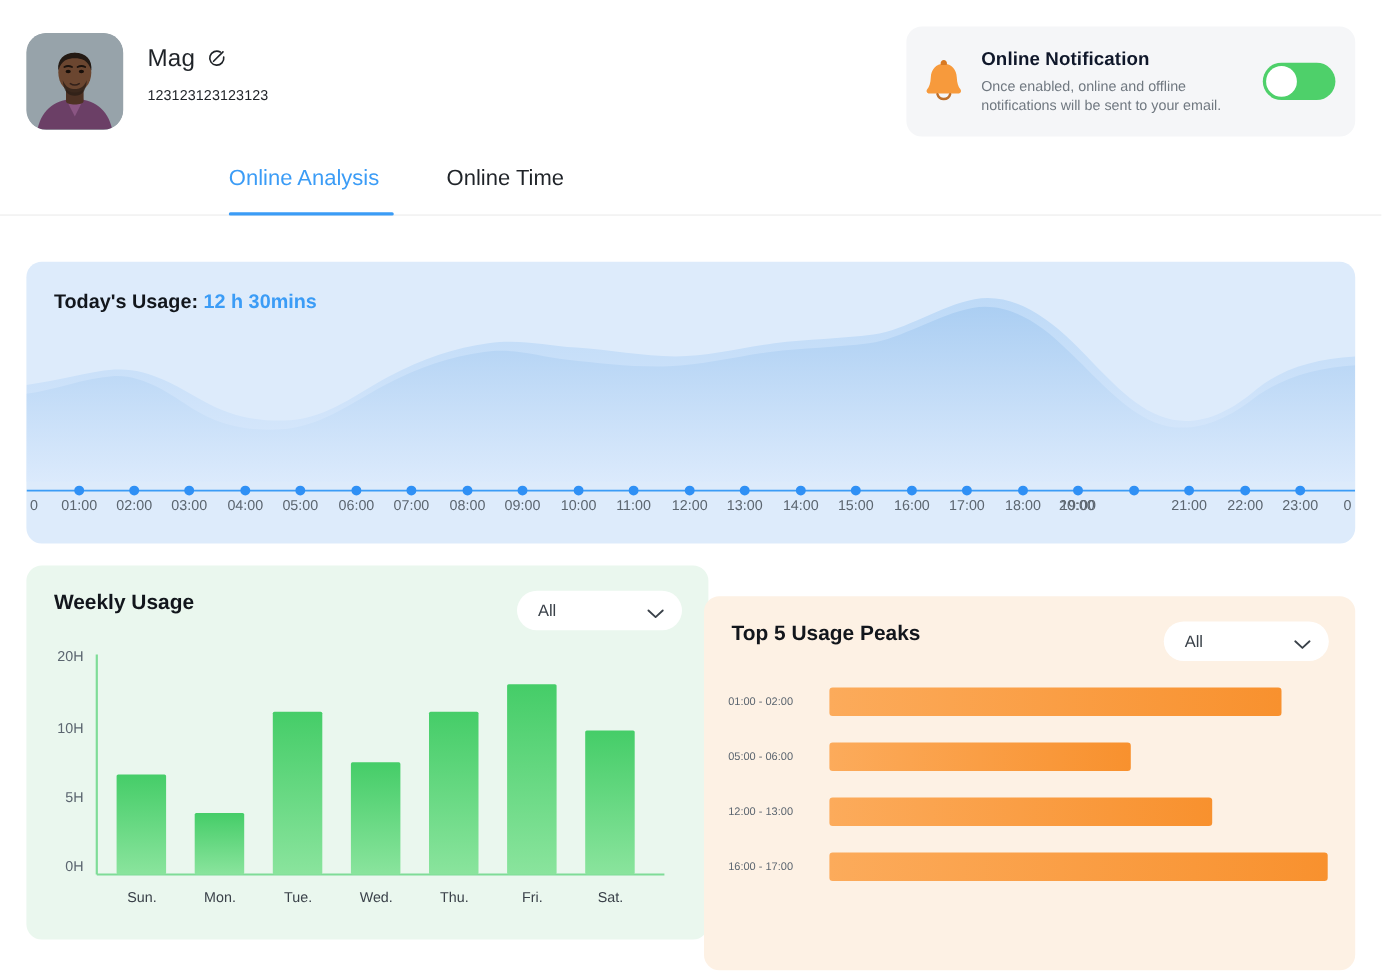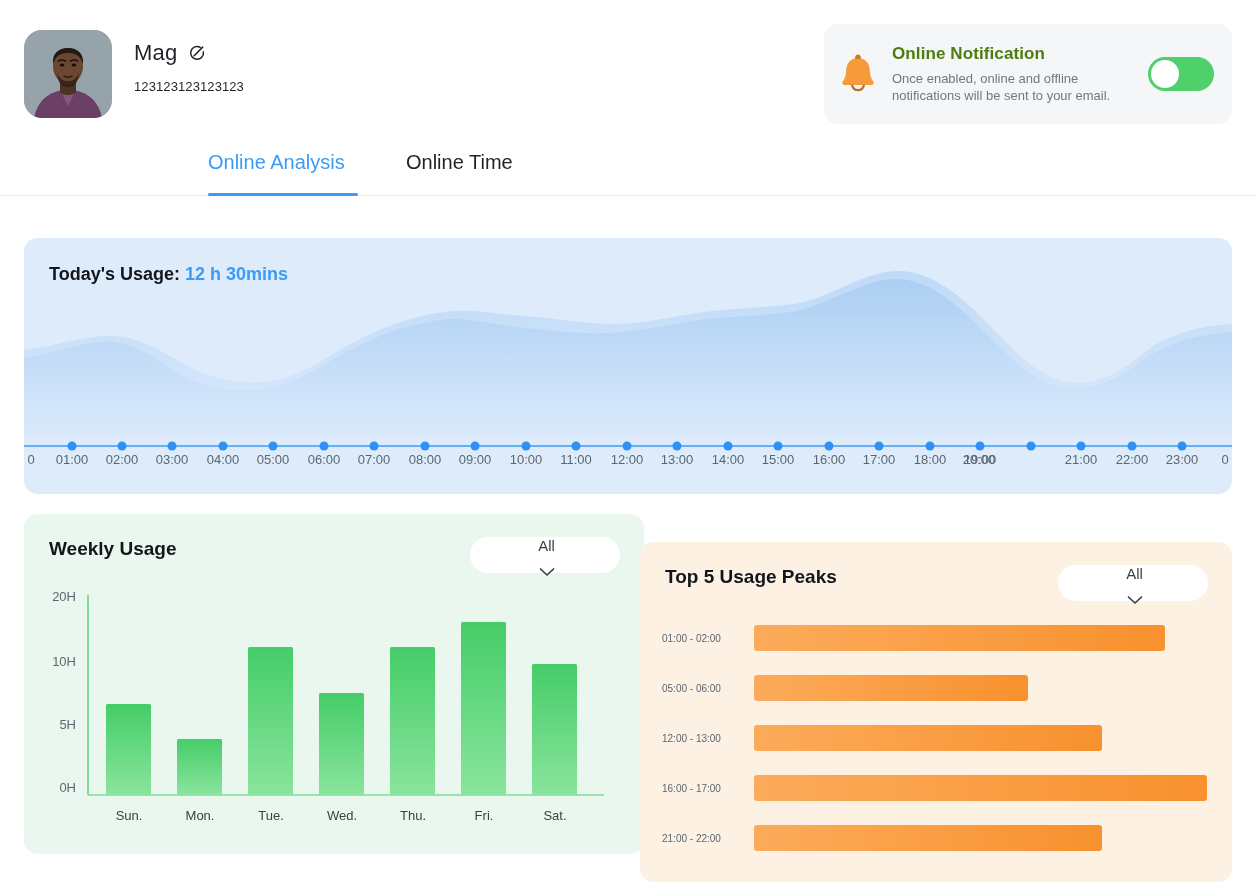--- a/index.html
+++ b/index.html
@@ -30,21 +30,21 @@
 
   
   .notif {
     position: absolute; right: 24px; top: 24px;
     width: 408px; height: 100px;
     background: #f5f6f8; border-radius: 14px;
     display: flex; align-items: center; padding: 0 18px 0 14px;
   }
   .bell { width: 40px; height: 44px; flex: none; }
   .notif-text { margin-left: 14px; flex: 1 1 auto; }
-  .notif-title { font-size: 17px; color: #4d7c0f; font-weight: 600; letter-spacing: .1px; }
+  .notif-title { font-size: 17px; color: #0f172a; font-weight: 600; letter-spacing: .1px; }
   .notif-desc { margin-top: 6px; font-size: 13px; line-height: 17px; color: #707880; max-width: 232px; }
   .toggle {
     width: 66px; height: 34px; border-radius: 17px; background: #4ed06a;
     position: relative; flex: none; margin-left: 6px;
   }
   .toggle .knob {
     position: absolute; left: 3px; top: 3px; width: 28px; height: 28px;
     border-radius: 50%; background: #ffffff;
   }
 
@@ -87,21 +87,21 @@
   .panel {
     position: absolute; top: 514px; height: 340px; border-radius: 14px;
   }
   .panel-weekly { left: 24px; width: 620px; background: #eaf7ee; }
   .panel-peaks { left: 640px; width: 592px; background: #fdf1e4; margin-top: 28px; }
   .panel-title { position: absolute; left: 25px; top: 24px; font-size: 19px; font-weight: 600; color: #12161c; }
   .select {
     position: absolute; right: 24px; top: 537px; width: 150px; height: 36px;
     background: #ffffff; border-radius: 18px;
     display: flex; align-items: center; justify-content: space-between;
-    padding: 0 16px 0 19px; cursor: pointer; flex-direction: column;
+    padding: 0 16px 0 19px; cursor: pointer;
   }
   .panel .select { top: 23px; }
   .select-label { font-size: 15px; color: #3a4149; }
   .chevron { width: 16px; height: 10px; display: block; }
 
   
   .bars { position: absolute; left: 0; top: 0; width: 592px; height: 340px; }
   .bars svg { display: block; width: 592px; height: 340px; }
   .ylab { position: absolute; font-size: 13px; color: #5c6670; text-align: right; width: 38px; }
   .xlab { position: absolute; font-size: 13px; color: #3a4149; transform: translateX(-50%); white-space: nowrap; }
@@ -380,19 +380,15 @@
       <span class="peak-bar" style="width:274px"></span>
     </div>
     <div class="peak-row" style="top:182px">
       <span class="peak-label">12:00 - 13:00</span>
       <span class="peak-bar" style="width:348px"></span>
     </div>
     <div class="peak-row" style="top:232px">
       <span class="peak-label">16:00 - 17:00</span>
       <span class="peak-bar" style="width:453px"></span>
     </div>
-    <div class="peak-row" style="top:282px">
-      <span class="peak-label">21:00 - 22:00</span>
-      <span class="peak-bar" style="width:348px"></span>
-    </div>
   </div>
 
 </div>
 
 </body></html>

